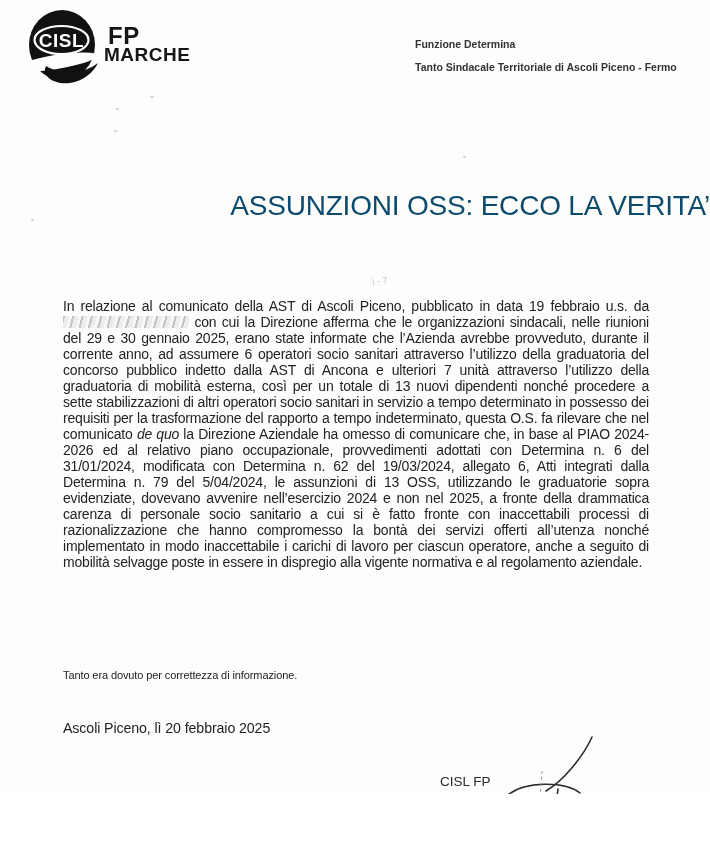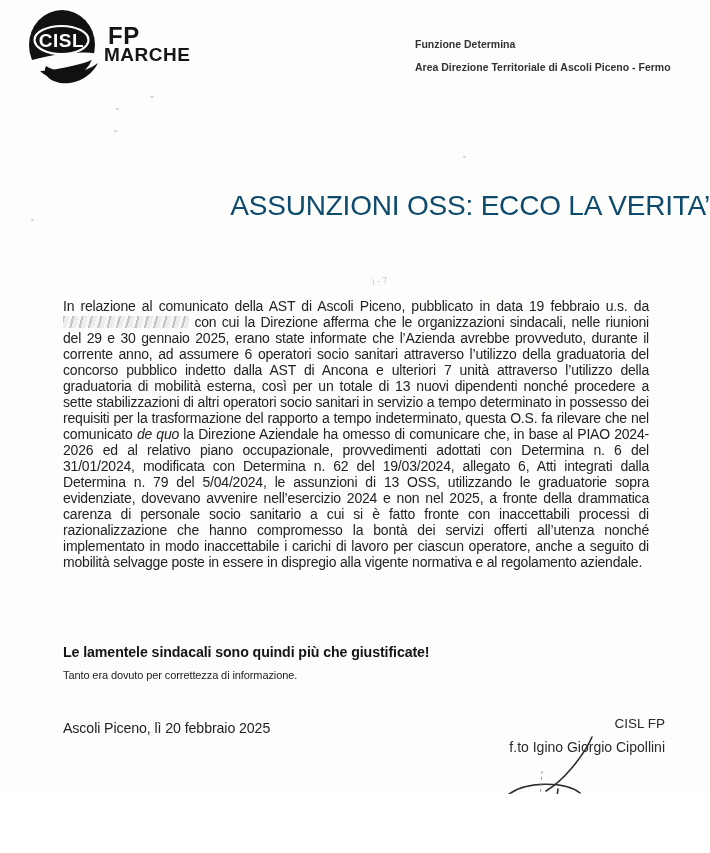--- a/index.html
+++ b/index.html
@@ -54,21 +54,21 @@
     background:repeating-linear-gradient(105deg,#c3c3c3 0 2px,#ececec 2px 6px,#f7f7f7 6px 9px);
     filter:blur(.3px);border-radius:1px;
   }
   .bold-line{
     position:absolute;left:63px;top:644px;
     font-size:14.2px;font-weight:bold;color:#141414;margin:0;letter-spacing:-.1px;
   }
   .closing{position:absolute;left:63px;top:669px;font-size:11px;margin:0;letter-spacing:-.1px;}
   .dateline{position:absolute;left:63px;top:720px;font-size:14.2px;margin:0;letter-spacing:-.1px;}
   
-  .sig-block{position:absolute;left:440px;top:716px;width:225px;text-align:right;}
+  .sig-block{position:absolute;left:440px;top:774px;width:225px;text-align:left;}
   .sig-org{font-size:13.5px;color:#2a2a2a;}
   .sig-name{font-size:14px;color:#2a2a2a;margin-top:8px;}
   .sig-svg{position:absolute;left:430px;top:723px;}
   em{font-style:italic;}
 </style>
 </head>
 <body>
 
 <div class="page">
 
@@ -77,35 +77,34 @@
     <ellipse cx="36" cy="56" rx="42" ry="7" fill="#fdfdfc" transform="rotate(-9 36 56)"></ellipse>
     <ellipse cx="41.5" cy="34" rx="27" ry="14" fill="none" stroke="#fdfdfc" stroke-width="2.2"></ellipse>
     <text x="41.5" y="41" text-anchor="middle" font-family="Liberation Sans, sans-serif" font-size="19" font-weight="bold" fill="#fdfdfc" letter-spacing="0.5">CISL</text>
     <path d="M 26,60 C 21,70 34,79 50,77 C 63,75 73,67 78,57 C 69,64 55,68 44,66 C 36,65 29,62 26,60 Z" fill="#111"></path>
   </svg>
   <div class="logo-fp">FP</div>
   <div class="logo-marche">MARCHE</div>
 
   <div class="hdr-right">
     <div class="line1">Funzione Determina</div>
-    <div class="line2">Area Direzione Territoriale di Ascoli Piceno - Fermo</div>
+    <div class="line2">Tanto Sindacale Territoriale di Ascoli Piceno - Fermo</div>
   </div>
 
   <h1 class="doc-title">ASSUNZIONI OSS: ECCO LA VERITA’</h1>
 
   <div class="smudge">ì - 7</div>
   <div class="speck s1"></div>
   <div class="speck s2"></div>
   <div class="speck s3"></div>
   <div class="speck s4"></div>
   <div class="speck s5"></div>
 
   <p class="body-text"><span>In relazione al comunicato della AST di Ascoli Piceno, pubblicato in data 19 febbraio u.s. da </span><span class="redaction"></span><span> con cui la Direzione afferma che le organizzazioni sindacali, nelle riunioni del 29 e 30 gennaio 2025, erano state informate che l’Azienda avrebbe provveduto, durante il corrente anno, ad assumere 6 operatori socio sanitari attraverso l’utilizzo della graduatoria del concorso pubblico indetto dalla AST di Ancona e ulteriori 7 unità attraverso l’utilizzo della graduatoria di mobilità esterna, così per un totale di 13 nuovi dipendenti nonché procedere a sette stabilizzazioni di altri operatori socio sanitari in servizio a tempo determinato in possesso dei requisiti per la trasformazione del rapporto a tempo indeterminato, questa O.S. fa rilevare che nel comunicato </span><em>de quo</em><span> la Direzione Aziendale ha omesso di comunicare che, in base al PIAO 2024-2026 ed al relativo piano occupazionale, provvedimenti adottati con Determina n. 6 del 31/01/2024, modificata con Determina n. 62 del 19/03/2024, allegato 6, Atti integrati dalla Determina n. 79 del 5/04/2024, le assunzioni di 13 OSS, utilizzando le graduatorie sopra evidenziate, dovevano avvenire nell’esercizio 2024 e non nel 2025, a fronte della drammatica carenza di personale socio sanitario a cui si è fatto fronte con inaccettabili processi di razionalizzazione che hanno compromesso la bontà dei servizi offerti all’utenza nonché implementato in modo inaccettabile i carichi di lavoro per ciascun operatore, anche a seguito di mobilità selvagge poste in essere in dispregio alla vigente normativa e al regolamento aziendale.</span></p>
 
-  <p class="bold-line">Le lamentele sindacali sono quindi più che giustificate!</p>
   <p class="closing">Tanto era dovuto per correttezza di informazione.</p>
   <p class="dateline">Ascoli Piceno, lì 20 febbraio 2025</p>
 
   <div class="sig-block">
     <div class="sig-org">CISL FP</div>
     <div class="sig-name">f.to Igino Giorgio Cipollini</div>
   </div>
 
   <svg class="sig-svg" width="240" height="130" viewBox="0 0 240 130" aria-hidden="true">
     <g fill="none" stroke="#2d2d2d" stroke-width="1.6" stroke-linecap="round">

